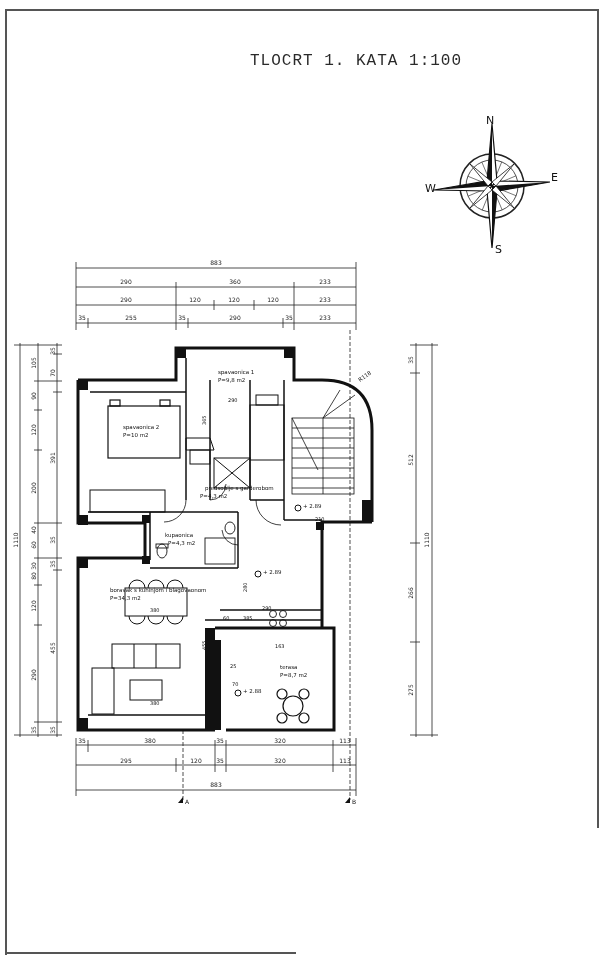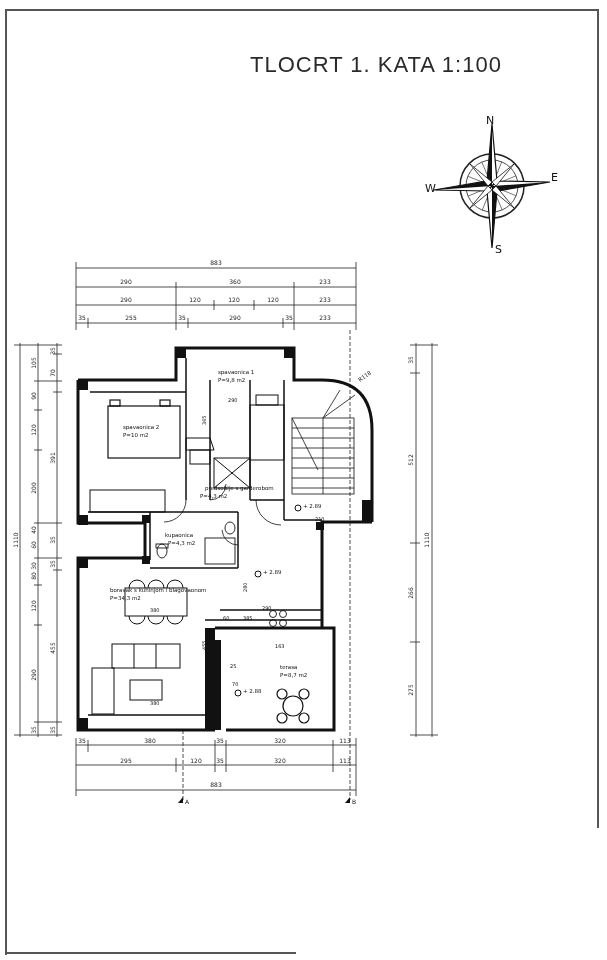--- a/index.html
+++ b/index.html
@@ -1,18 +1,18 @@
 <!DOCTYPE html>
 <html><head>
 <meta charset="utf-8">
 <style>
   html, body { margin:0; padding:0; background:#ffffff; }
   body { width:607px; height:960px; position:relative; overflow:hidden; font-family:"DejaVu Sans", sans-serif; }
   .sheet-frame { position:absolute; left:0; top:0; width:607px; height:960px; }
-  .title { position:absolute; left:250px; top:52px; font-family:Liberation Sans, sans-serif; font-size:22px; letter-spacing:1px; color:#2a2a2a; white-space:pre; }
+  .title { position:absolute; left:250px; top:52px; font-family:Liberation Mono, monospace; font-size:16px; letter-spacing:1px; color:#2a2a2a; white-space:pre; }
   svg text { font-family:"DejaVu Sans", sans-serif; }
 </style>
 </head>
 <body>
 
 <svg class="sheet-frame" width="607" height="960" viewBox="0 0 607 960" xmlns="http://www.w3.org/2000/svg">
 
   <g stroke="#555" stroke-width="2" fill="none">
     <polyline points="6,955 6,10 598,10 598,828"></polyline>
     <line x1="6" y1="953" x2="296" y2="953"></line>

